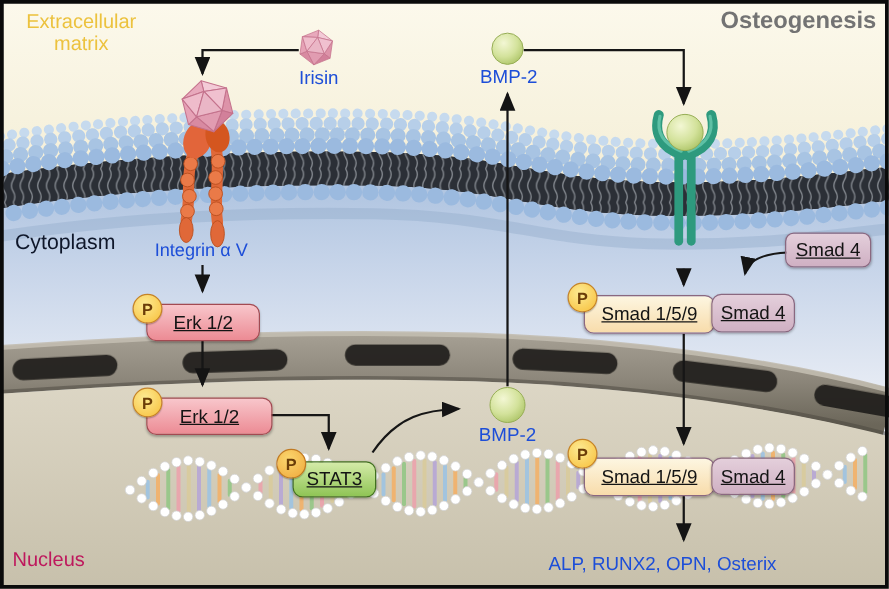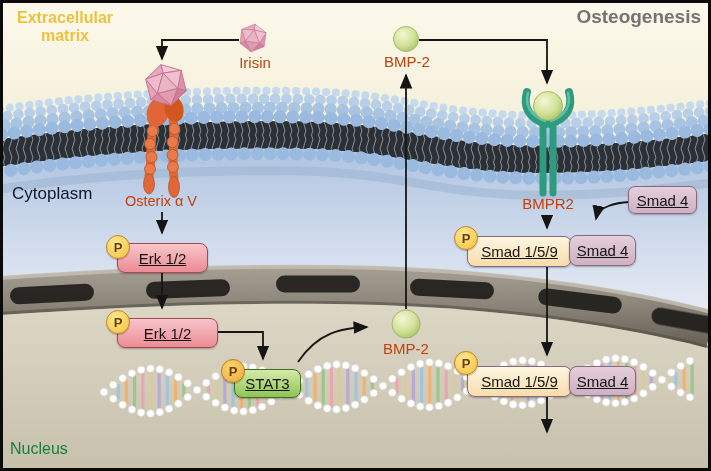--- a/index.html
+++ b/index.html
@@ -1,24 +1,24 @@
 <!DOCTYPE html>
 <html><head>
 <meta charset="utf-8">
 <style>
   html,body{margin:0;padding:0;background:#e8e8e8;}
   .fig{position:relative;width:711px;height:471px;overflow:hidden;
        font-family:"Liberation Sans",sans-serif;background:#f7f3e0;}
   .frame{position:absolute;inset:0;border:3px solid #0b0b0b;z-index:9;pointer-events:none;}
   svg{position:absolute;left:0;top:0;}
-  .lbl{position:absolute;font-size:15px;line-height:1.15;color:#c2410c;white-space:nowrap;z-index:4;}
-  .ecm{left:12px;top:9px;width:106px;font-size:16px;font-weight:700;color:#ecc23e;text-align:center;white-space:normal;}
+  .lbl{position:absolute;font-size:15px;line-height:1.15;color:#1d4ed8;white-space:nowrap;z-index:4;}
+  .ecm{left:12px;top:9px;width:106px;font-size:16px;font-weight:400;color:#ecc23e;text-align:center;white-space:normal;}
   .title{right:10px;top:6px;font-size:19px;font-weight:bold;color:#737373;}
   .cyto{left:12px;top:184px;font-size:17px;color:#0f172a;}
-  .nuc{left:10px;top:440px;font-size:16px;color:#15803d;}
+  .nuc{left:10px;top:440px;font-size:16px;color:#be185d;}
   .irisin{left:225px;top:54px;width:60px;text-align:center;}
   .bmp2top{left:376px;top:53px;width:62px;text-align:center;}
   .bmp2nuc{left:375px;top:340px;width:62px;text-align:center;}
   .integrin{left:100px;top:193px;width:122px;text-align:center;font-size:14.5px;}
   .bmpr2{left:498px;top:195px;width:100px;text-align:center;}
   .genes{left:430px;top:443px;width:200px;text-align:center;}
   .box{position:absolute;border-radius:8px;display:flex;align-items:center;justify-content:center;
        font-size:15px;color:#141414;z-index:3;box-shadow:0 1px 2px rgba(0,0,0,.28);text-decoration:underline;}
   .erk{background:linear-gradient(180deg,#f8c6cb,#ec8b94);border:1.5px solid #a34a52;}
   .stat{background:linear-gradient(180deg,#d4eba8,#8fc455);border:1.5px solid #41701f;}
@@ -359,22 +359,22 @@
     </g>
   </svg>
 
   <div class="lbl ecm">Extracellular matrix</div>
   <div class="lbl title">Osteogenesis</div>
   <div class="lbl cyto">Cytoplasm</div>
   <div class="lbl nuc">Nucleus</div>
   <div class="lbl irisin">Irisin</div>
   <div class="lbl bmp2top">BMP-2</div>
   <div class="lbl bmp2nuc">BMP-2</div>
-  <div class="lbl integrin">Osterix α V</div>
-  <div class="lbl bmpr2">BMPR2</div>
+  <div class="lbl integrin">Integrin α V</div>
+  <div class="lbl genes">ALP, RUNX2, OPN, Osterix</div>
 
   <div class="box erk erk1">Erk 1/2</div>
   <div class="box erk erk2">Erk 1/2</div>
   <div class="box stat stat3">STAT3</div>
   <div class="box s159 s159c">Smad 1/5/9</div>
   <div class="box s4 s4c">Smad 4</div>
   <div class="box s4 s4f">Smad 4</div>
   <div class="box s159 s159n">Smad 1/5/9</div>
   <div class="box s4 s4n">Smad 4</div>
 

